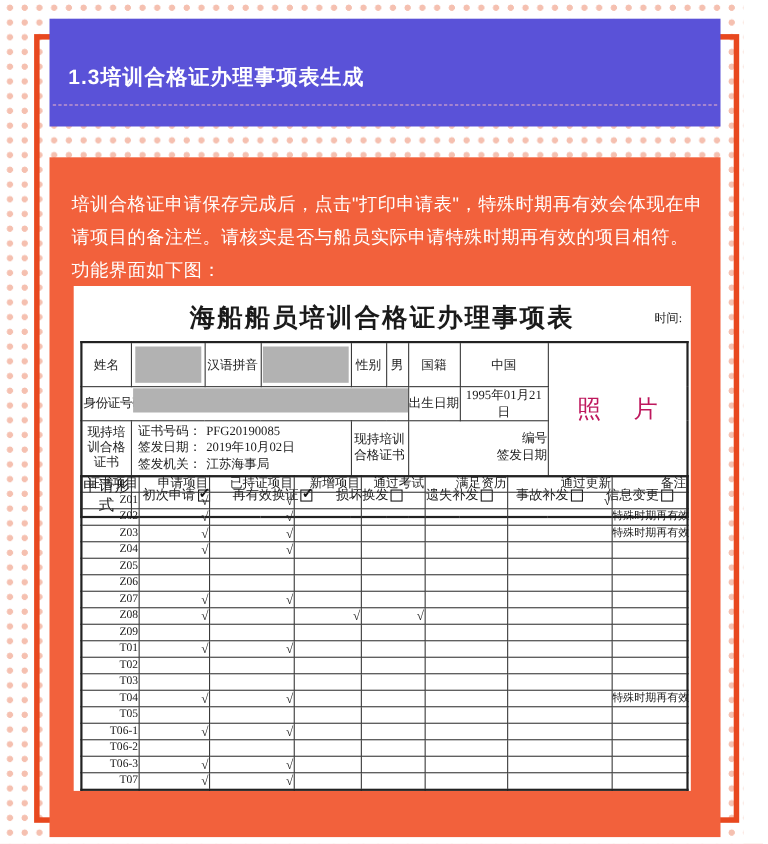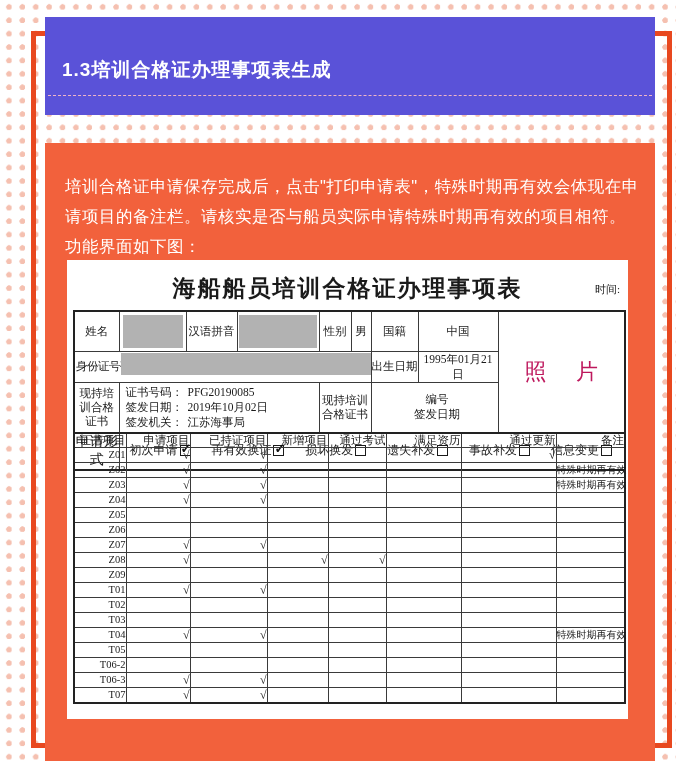--- a/index.html
+++ b/index.html
@@ -66,21 +66,21 @@
   .items-table td.remark { font-size:10px; white-space:nowrap;margin-top:48px; }
   .redact { background:#b2b2b2; }
   .redact-name   { width:60px; height:33px; margin:0 auto; }
   .redact-pinyin { width:78px; height:33px; margin:0 auto; }
   .redact-id     { position:absolute; left:46px; top:1px; width:250px; height:22px; z-index:3; }
   .id-cell { text-align:left; }
   .id-cell .lbl { padding-left:1px; letter-spacing:-0.5px; }
   .cert-detail { text-align:left; padding-left:6px !important; font-size:11.5px; line-height:15px; }
   .cert-detail .lbl { display:inline-block; width:62px; }
   .health-left { line-height:14px; }
-  .health-right { text-align:center; padding-left:5px !important; line-height:15px;margin-left:39px; }
+  .health-right { text-align:right; padding-left:5px !important; line-height:15px;margin-left:39px; }
   .photo-cell { vertical-align:middle; }
   .photo-text { color:#be185d; font-size:22px; letter-spacing:12px; text-indent:12px; }
   .apply-label { font-size:14px; }
   .apply-options {
     display:flex; justify-content:space-between; align-items:center;
     padding:0 12px 0 10px; font-size:12px; height:15px;
   }
   .opt { display:flex; align-items:center; }
   .cb {
     display:inline-block; width:11px; height:11px; margin-left:2px;
@@ -363,20 +363,30 @@
               <td class="code">T05</td>
               <td class="mark"></td>
               <td class="mark"></td>
               <td class="mark"></td>
               <td class="mark"></td>
               <td class="mark"></td>
               <td class="mark"></td>
               <td class="remark"></td>
             </tr>
             <tr>
+              <td class="code">T06-1</td>
+              <td class="mark">√</td>
+              <td class="mark">√</td>
+              <td class="mark"></td>
+              <td class="mark"></td>
+              <td class="mark"></td>
+              <td class="mark"></td>
+              <td class="remark"></td>
+            </tr>
+            <tr>
               <td class="code">T06-2</td>
               <td class="mark"></td>
               <td class="mark"></td>
               <td class="mark"></td>
               <td class="mark"></td>
               <td class="mark"></td>
               <td class="mark"></td>
               <td class="remark"></td>
             </tr>
             <tr>

